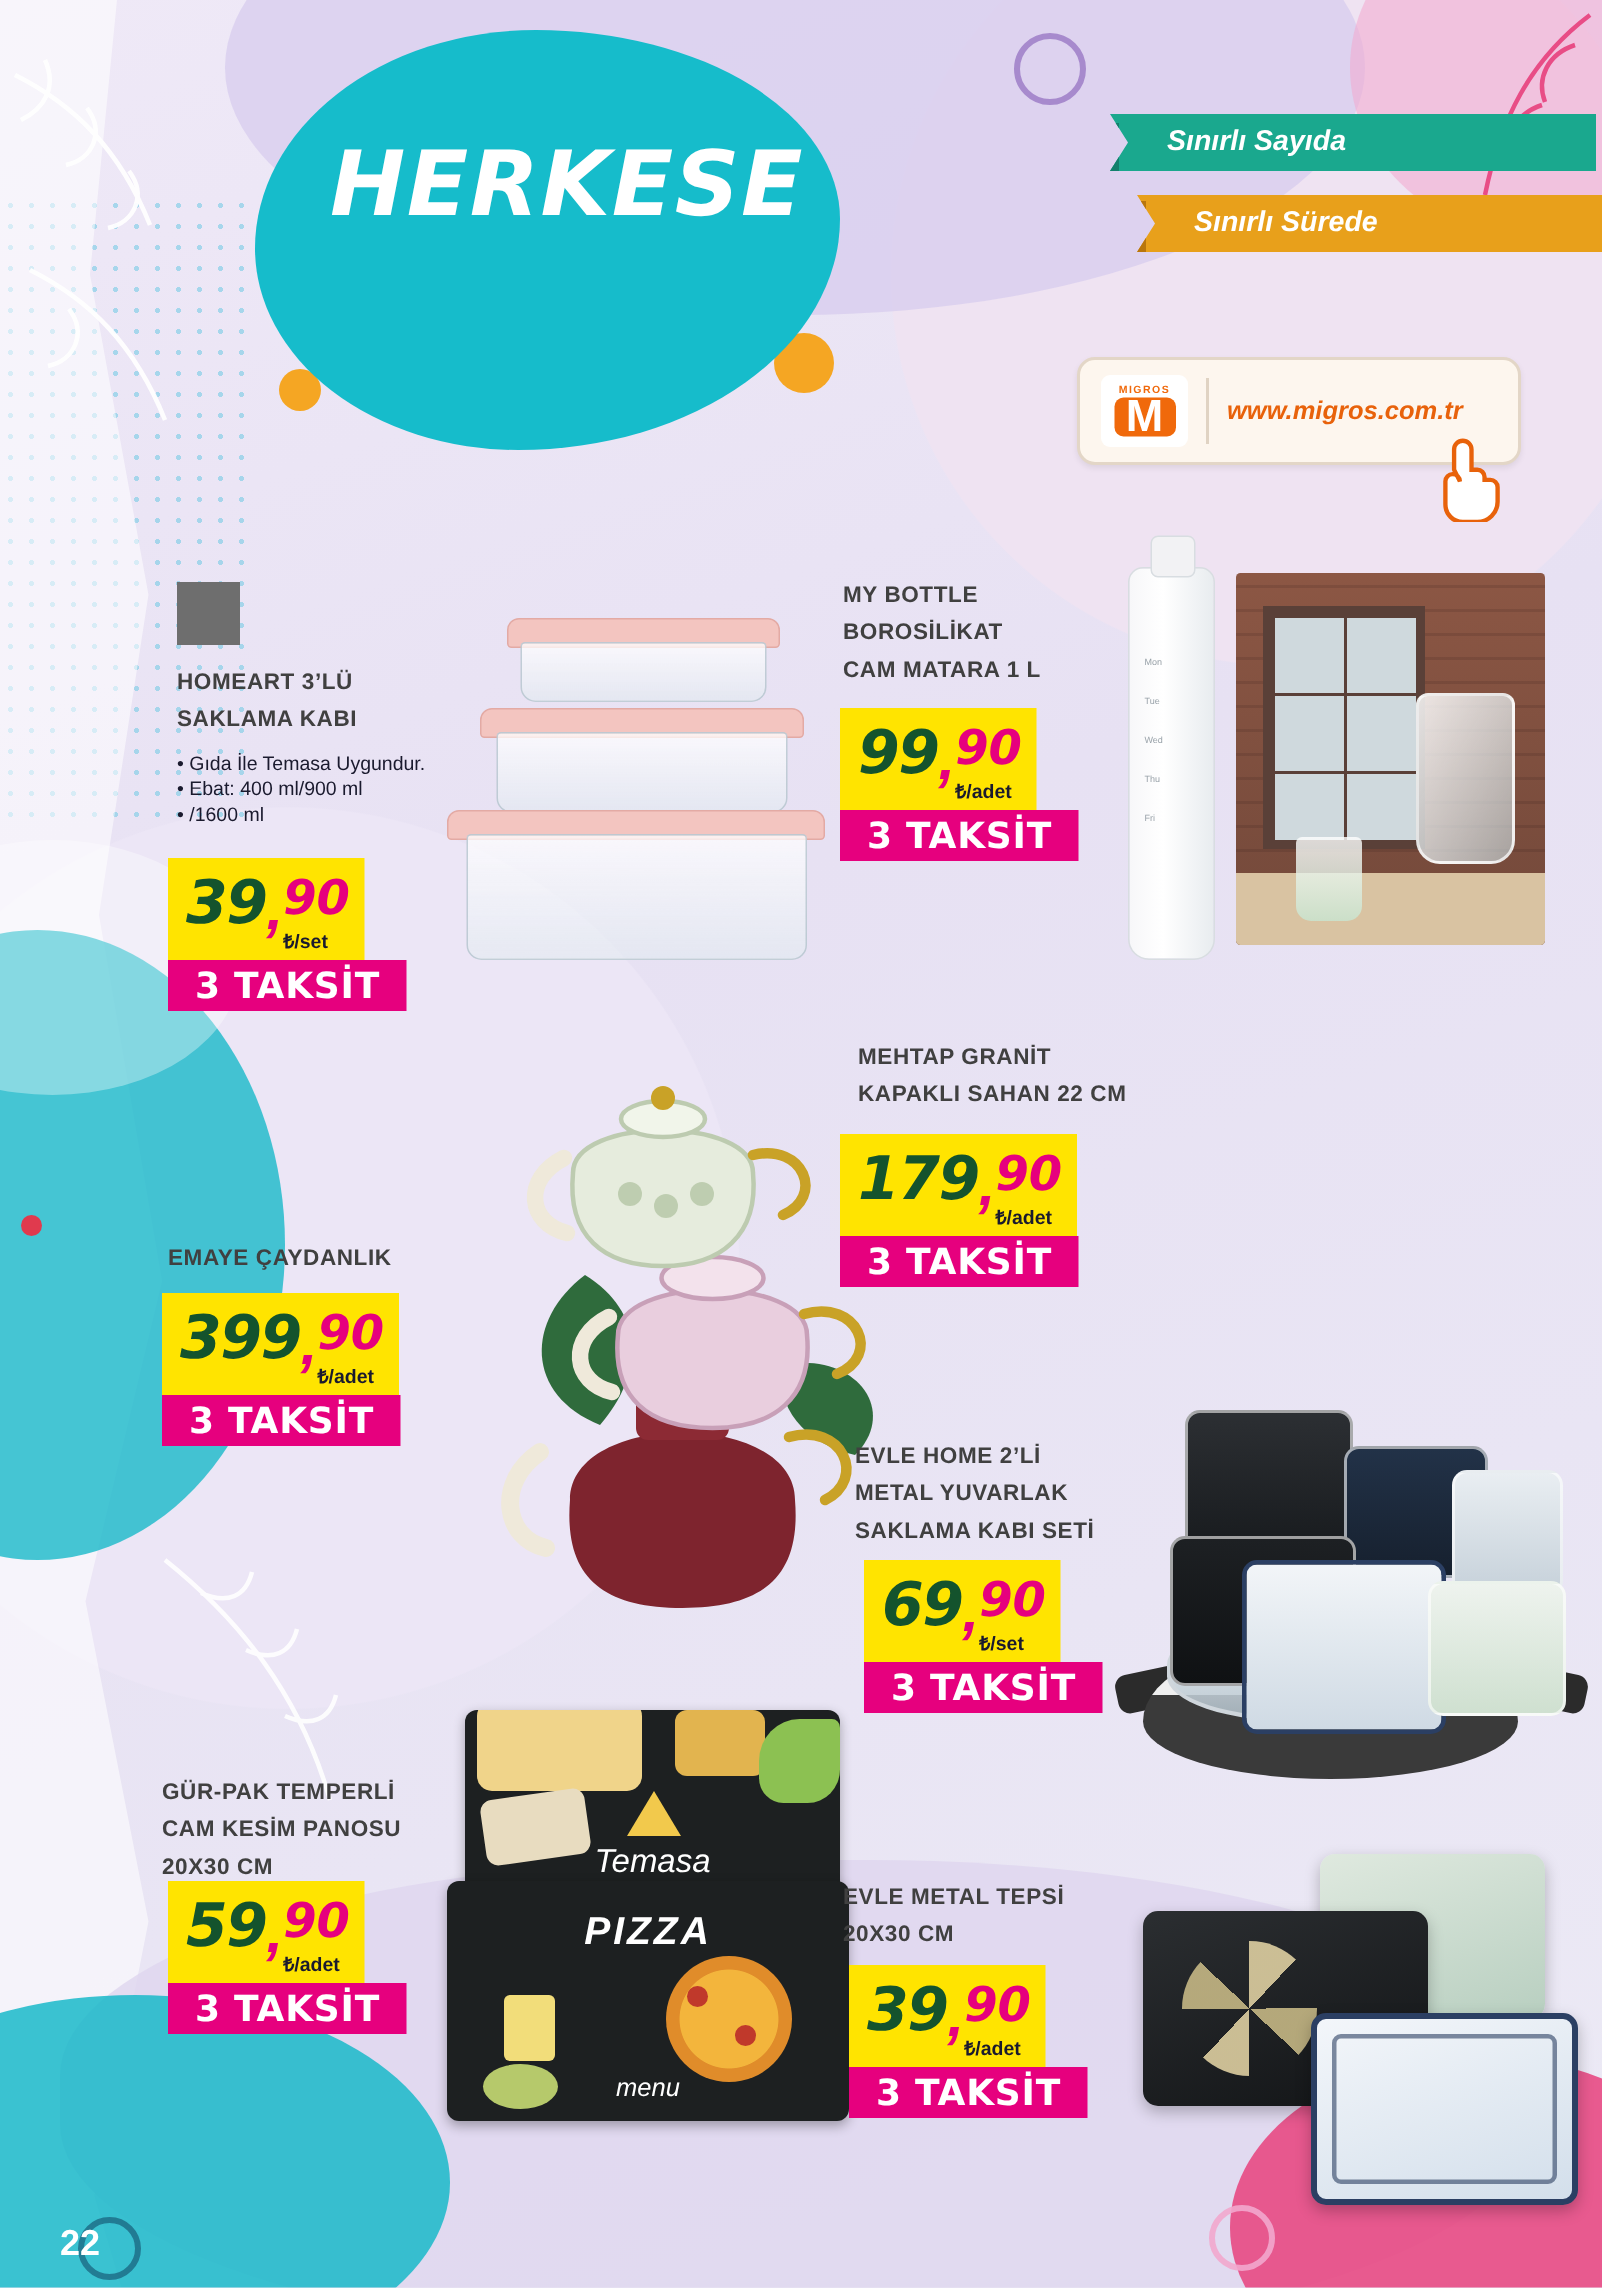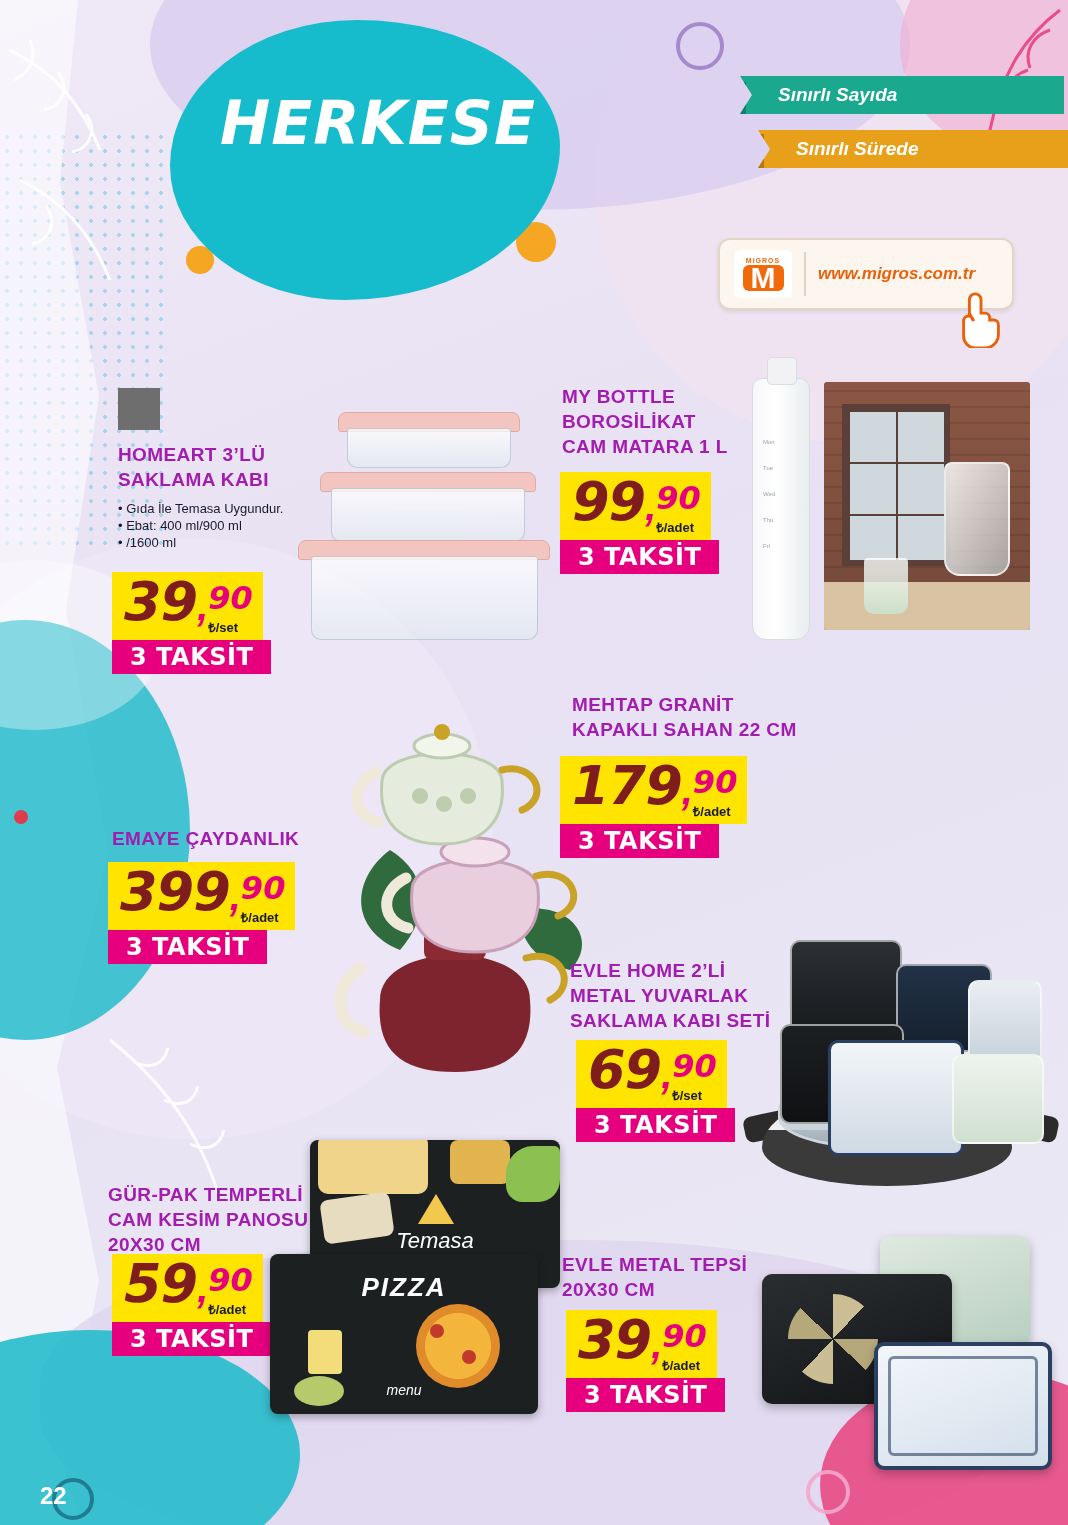--- a/index.html
+++ b/index.html
@@ -121,39 +121,39 @@
   }
   .migros-logo .w{font-size:7px;letter-spacing:1px;margin-bottom:1px;}
   .url-sep{width:2px;height:44px;background:#e0d3c3;}
   .url-text{font-size:17px;color:#e8620b;font-weight:bold;font-style:italic;}
   .hand{
     position:absolute;left:952px;top:288px;width:58px;height:60px;
   }
 
   
   .title{
-    position:absolute;font-weight:bold;color:#a21caf;
-    font-size:19px;line-height:25px;letter-spacing:.4px;
+    position:absolute;font-weight:bold;color:#404040;
+    font-size:15px;line-height:25px;letter-spacing:.4px;
   }
   .specs{
     position:absolute;font-size:13px;line-height:17px;color:#1a1a2e;
   }
   .specs li{list-style:none;}
   .specs ul{margin:0;padding:0;}
   .specs li::before{content:"• ";}
 
   .price-tag{position:absolute;}
   .price-box{
     background:#ffe400;display:inline-flex;align-items:flex-start;
     padding:2px 10px 2px 12px;position:relative;
   }
   .price-int{
-    color:#7f1d1d;font-weight:bold;font-style:italic;
+    color:#14532d;font-weight:bold;font-style:italic;
     font-family:"DejaVu Sans", sans-serif;
-    font-size:54px;line-height:56px;letter-spacing:-1px;
+    font-size:40px;line-height:56px;letter-spacing:-1px;
   }
   .price-comma{
     color:#e6007e;font-weight:bold;font-style:italic;font-size:40px;line-height:64px;
   }
   .price-dec{
     color:#e6007e;font-weight:bold;font-style:italic;
     font-family:"DejaVu Sans", sans-serif;
     font-size:32px;line-height:36px;margin-top:4px;
   }
   .price-unit{
@@ -529,28 +529,28 @@
   <div><span class="taksit">3 TAKSİT</span></div>
 </div>
 <div class="board" style="left:310px;top:1140px;width:250px;height:148px;">
   <div style="position:absolute;left:8px;top:-6px;width:110px;height:60px;background:#f0d48a;border-radius:10px;"></div>
   <div style="position:absolute;left:140px;top:0px;width:60px;height:44px;background:#e2b44f;border-radius:8px;"></div>
   <div style="position:absolute;left:196px;top:6px;width:54px;height:56px;background:#8cc152;border-radius:50% 10% 40% 30%;"></div>
   <div style="position:absolute;left:12px;top:56px;width:70px;height:44px;background:#e8dcc0;border-radius:8px;transform:rotate(-8deg);"></div>
   <div class="txt" style="top:88px;font-size:22px;">Temasa</div>
   <div style="position:absolute;left:108px;top:54px;width:36px;height:30px;background:#f2c94c;clip-path:polygon(50% 0,100% 100%,0 100%);"></div>
 </div>
-<div class="board" style="left:270px;top:1254px;width:268px;height:160px;">
+<div class="board" style="left:298px;top:1254px;width:268px;height:160px;">
   <div class="txt" style="top:18px;font-size:26px;font-weight:bold;letter-spacing:2px;">PIZZA</div>
   <div style="position:absolute;left:146px;top:50px;width:84px;height:84px;border-radius:50%;background:radial-gradient(#f3b53c 55%, #e08c2a 56%);"></div>
   <div style="position:absolute;left:160px;top:70px;width:14px;height:14px;border-radius:50%;background:#c0392b;"></div>
   <div style="position:absolute;left:192px;top:96px;width:14px;height:14px;border-radius:50%;background:#c0392b;"></div>
   <div style="position:absolute;left:38px;top:76px;width:34px;height:44px;background:#f2dd7a;border-radius:4px;"></div>
   <div style="position:absolute;left:24px;top:122px;width:50px;height:30px;border-radius:50%;background:#b6c96b;"></div>
-  <div class="txt" style="top:128px;font-size:14px;">menu</div>
+  <div class="txt" style="top:128px;font-size:17px;">menu</div>
 </div>
 
 <div class="title" style="left:562px;top:1252px;width:260px;">
   <span>EVLE METAL TEPSİ</span><br>
   <span>20X30 CM</span>
 </div>
 <div class="price-tag" style="left:566px;top:1310px;">
   <div class="price-box">
     <span class="price-int">39</span>
     <span class="price-comma">,</span>

